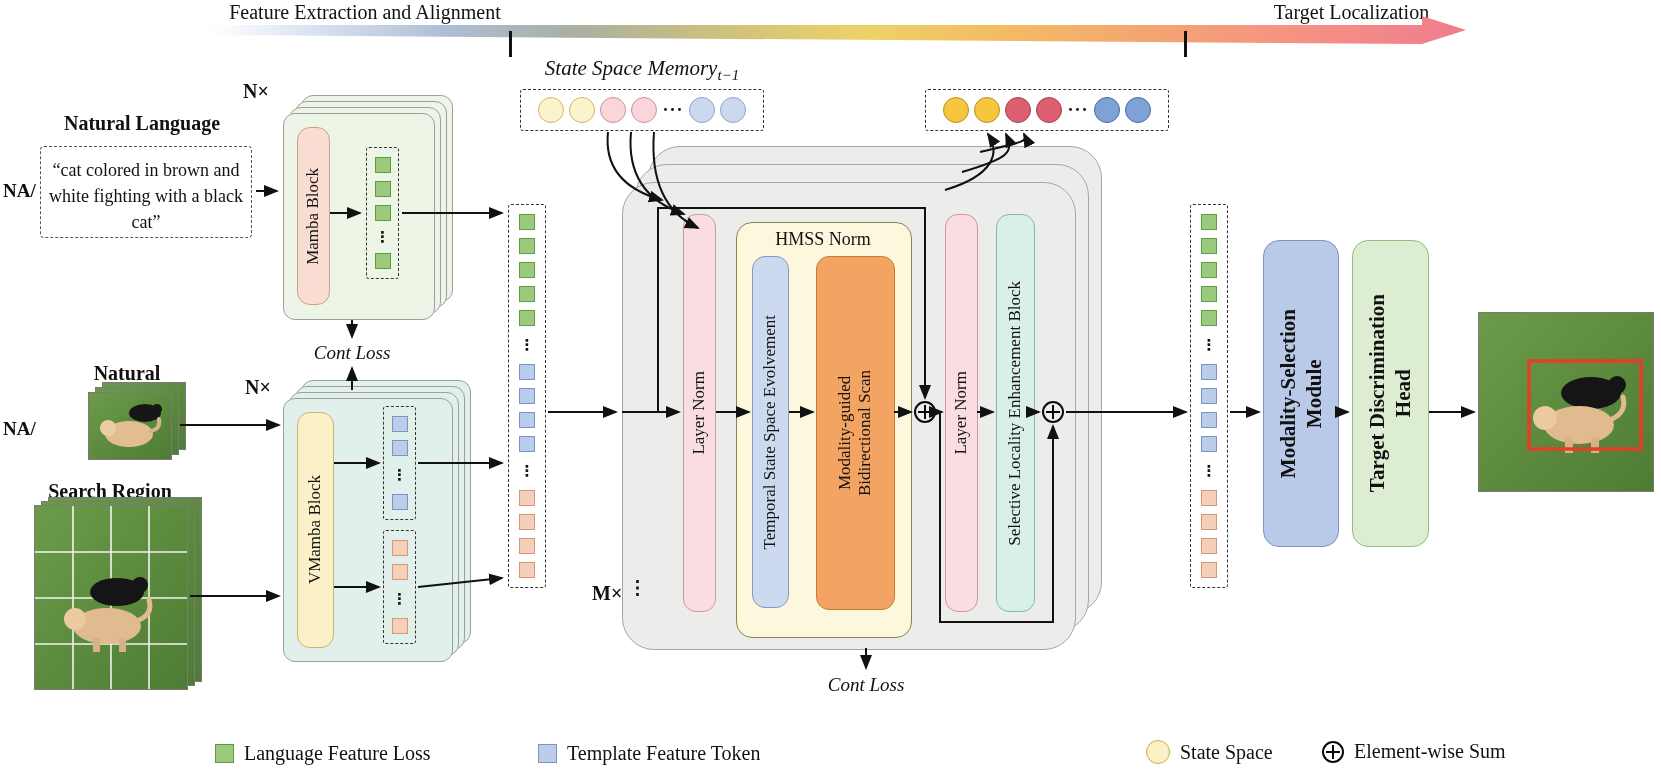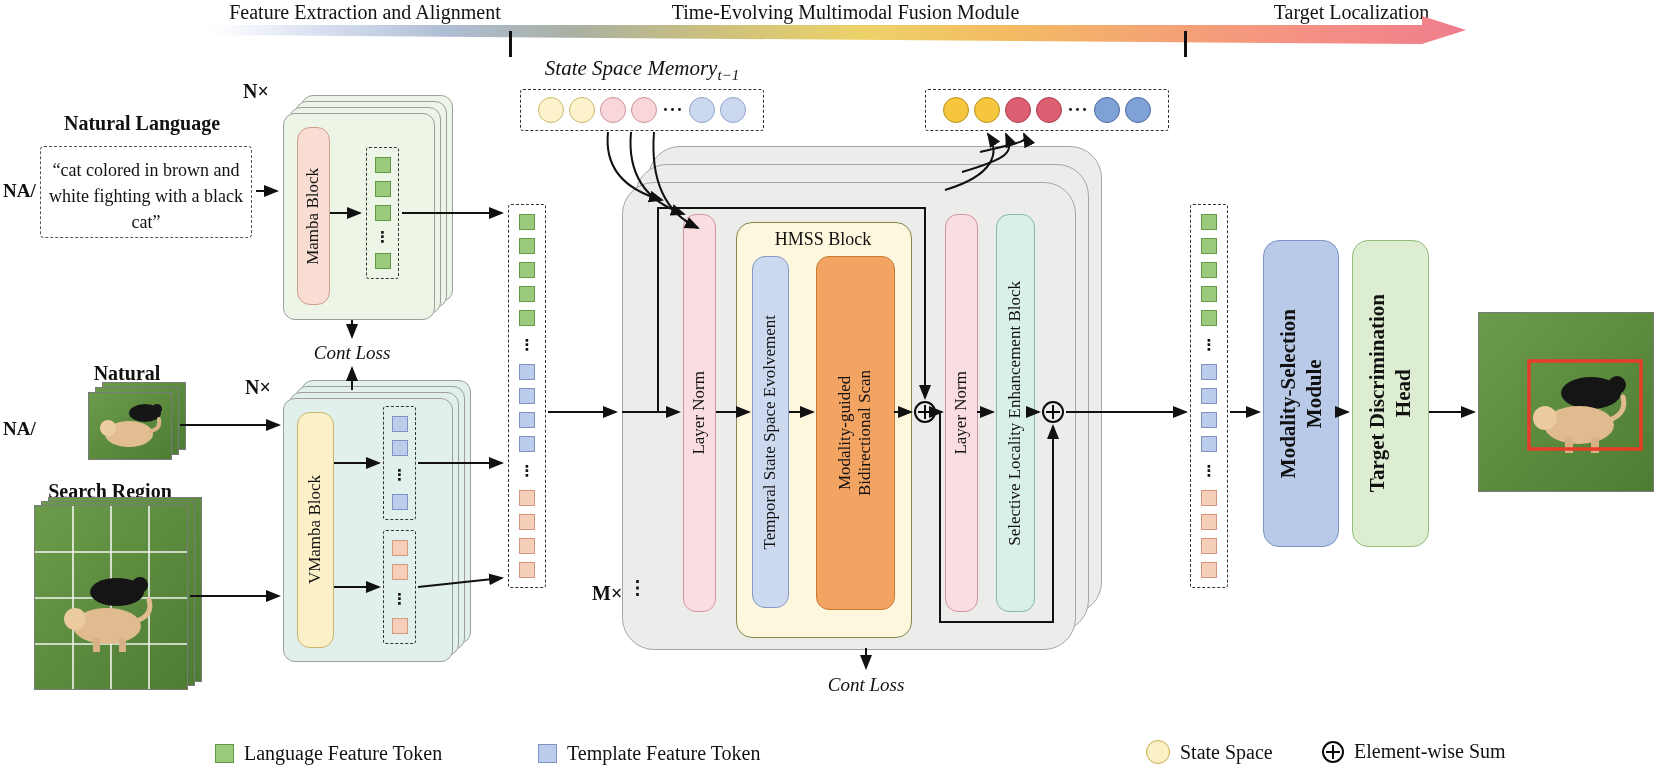--- a/index.html
+++ b/index.html
@@ -59,21 +59,20 @@
         <stop offset="0" stop-color="#6b9b4a"></stop>
           <stop offset="1" stop-color="#4e7c33"></stop>
       </linearGradient>
       <marker id="ah" markerWidth="9" markerHeight="8" refX="6.5" refY="3" orient="auto">
         <path d="M0,0 L7.5,3 L0,6 z" fill="#111"></path>
       </marker>
     </defs>
   </svg>
 
   <div class="stage-label" style="left:205px;top:1px;width:320px;">Feature Extraction and Alignment</div>
-  <div class="stage-label" style="left:648px;top:1px;width:395px;">Time-Evolving Multimodal Fusion Module</div>
   <div class="stage-label" style="left:1262px;top:1px;width:165px;margin-left:7px;">Target Localization</div>
   <div class="grad-arrow"></div>
   <div class="tick" style="left:509px;top:31px;"></div>
   <div class="tick" style="left:1184px;top:31px;"></div>
 
   <div class="bold-label" style="left:243px;top:80px;">N×</div>
   <div class="stack-layer green-layer" style="left:301px;top:95px;width:150px;height:205px;"></div>
   <div class="stack-layer green-layer" style="left:295px;top:101px;width:150px;height:205px;"></div>
   <div class="stack-layer green-layer" style="left:289px;top:107px;width:150px;height:205px;"></div>
   <div class="stack-layer green-layer" style="left:283px;top:113px;width:150px;height:205px;"></div>
@@ -218,21 +217,21 @@
 
   <div class="gray-layer" style="left:648px;top:146px;width:452px;height:466px;"></div>
   <div class="gray-layer" style="left:635px;top:164px;width:452px;height:466px;"></div>
   <div class="gray-layer" style="left:622px;top:182px;width:452px;height:466px;"></div>
 
   <div class="vblock" style="left:683px;top:214px;width:31px;height:396px;background:#fadde0;border-color:#d096a0;">
     <span class="vtext">Layer Norm</span>
   </div>
 
   <div class="hmss-box" style="left:736px;top:222px;width:174px;height:414px;"></div>
-  <div class="hmss-title" style="left:736px;top:229px;width:174px;">HMSS Block</div>
+  <div class="hmss-title" style="left:736px;top:229px;width:174px;">HMSS Norm</div>
   <div class="vblock" style="left:752px;top:256px;width:35px;height:350px;background:#cdd9ef;border-color:#8599c7;">
     <span class="vtext">Temporal State Space Evolvement</span>
   </div>
   <div class="vblock" style="left:816px;top:256px;width:77px;height:352px;background:#f3a463;border-color:#c97a2e;">
     <span class="vtext">Modality-guided
 Bidirectional Scan</span>
   </div>
 
   <div class="oplus" style="left:914px;top:401px;"></div>
 
@@ -291,21 +290,21 @@
         <circle cx="66" cy="105" r="12" fill="#eaca9e"></circle>
       <rect x="86" y="124" width="8" height="16" fill="#d8b286"></rect>
         <rect x="112" y="124" width="8" height="16" fill="#d8b286"></rect>
       <path d="M133 106 q15 -7 11 -22" stroke="#e0bb90" stroke-width="5" fill="none" stroke-linecap="round"></path>
       <rect x="50" y="48" width="112" height="88" fill="none" stroke="#e63c28" stroke-width="3.5"></rect>
     </svg>
   </div>
 
   <div class="legend-item" style="left:215px;top:742px;">
     <span class="lg-square" style="background:#9cca7c;border-color:#5f9a46;"></span>
-    <span>Language Feature Token</span>
+    <span>Language Feature Loss</span>
   </div>
   <div class="legend-item" style="left:538px;top:742px;">
     <span class="lg-square" style="background:#bccdeb;border-color:#7d93c2;"></span>
     <span>Template Feature Token</span>
   </div>
   <div class="legend-item" style="left:1146px;top:740px;">
     <span class="lg-circle"></span>
     <span>State Space</span>
   </div>
   <div class="legend-item" style="left:1322px;top:740px;">

